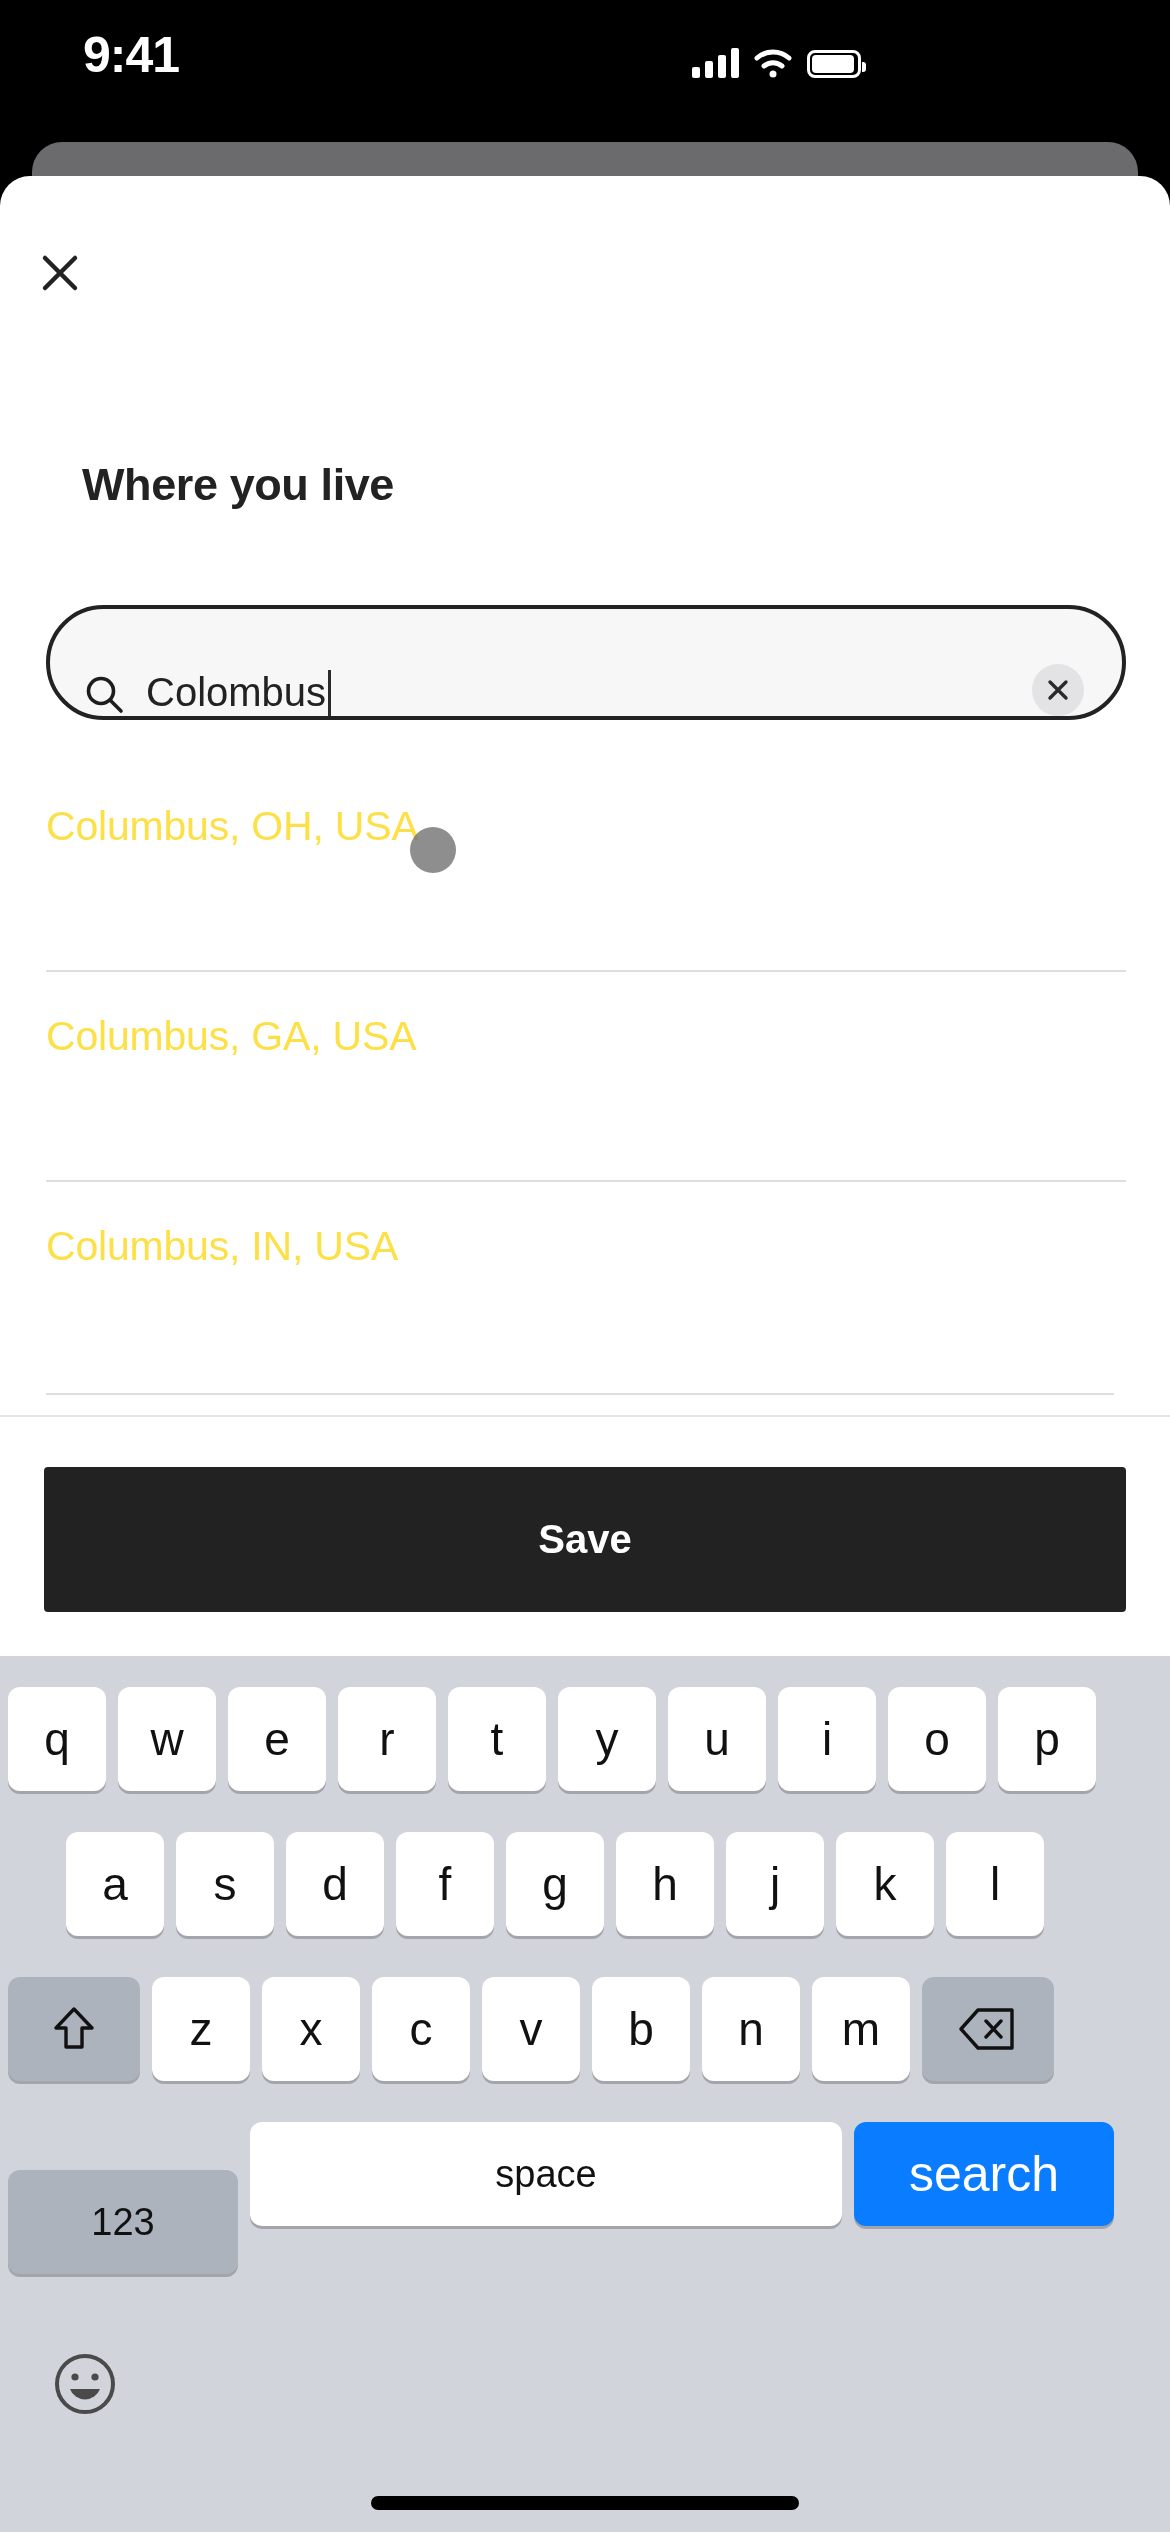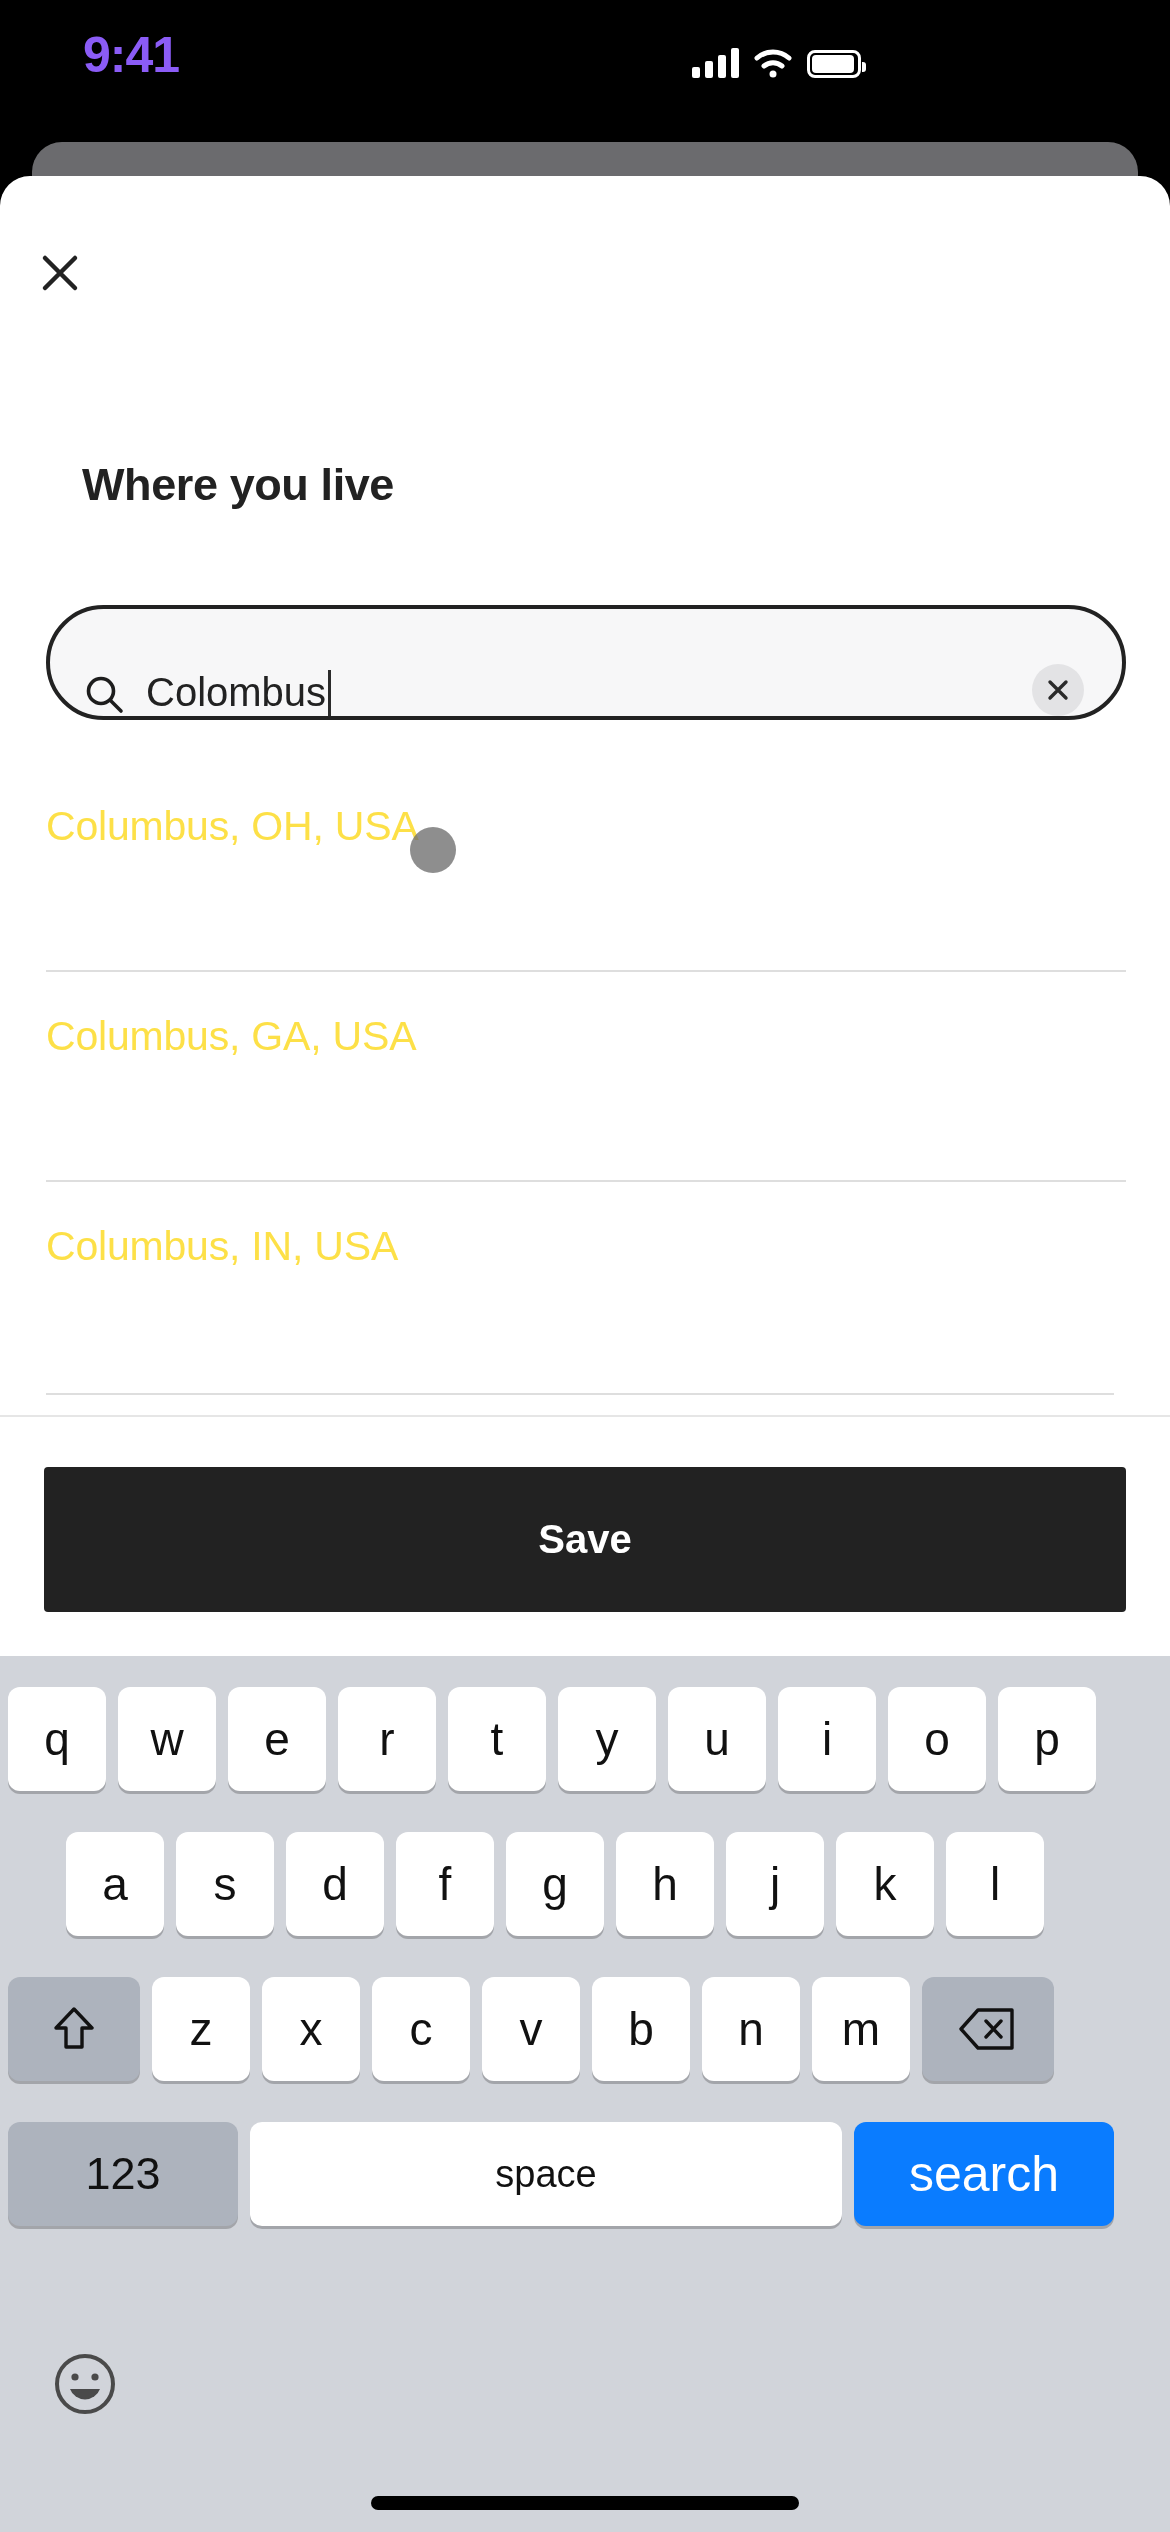--- a/index.html
+++ b/index.html
@@ -7,21 +7,21 @@
     width: 1170px; height: 2532px;
     background: #000;
     font-family: "Liberation Sans", "DejaVu Sans", sans-serif;
     overflow: hidden;
   }
   .phone { position: relative; width: 1170px; height: 2532px; background: #000; }
 
   
   .statusbar {
     position: absolute; top: 0; left: 0; width: 939px; height: 142px;
-    color: #8b5cf6;
+    color: #ffffff;
   }
   .status-time {
     position: absolute; left: 83px; top: 26px;
     font-size: 50px; font-weight: bold; letter-spacing: -1px;
   }
   .status-right {
     position: absolute; right: 78px; top: 40px;
     display: flex; align-items: flex-end; gap: 14px; height: 38px;
   }
   .sig { display: flex; align-items: flex-end; gap: 5px; height: 30px; }
@@ -124,21 +124,21 @@
   .kb-row.r2 { left: 66px; top: 176px; gap: 12px; }
   .kb-row.r3 { left: 8px;  top: 321px; gap: 12px; }
   .kb-row.r4 { left: 8px;  top: 466px; gap: 12px; }
 
   .key {
     width: 98px; height: 104px; background: #fff; border-radius: 12px;
     display: flex; align-items: center; justify-content: center;
     font-size: 46px; color: #111; box-shadow: 0 3px 0 rgba(0,0,0,0.22);
   }
   .key.fn { background: #adb3bd; width: 132px; }
-  .key.num { width: 230px; background: #adb3bd; font-size: 45px; }
+  .key.num { width: 230px; background: #adb3bd; font-size: 38px; margin-top: 48px; }
   .key.space { width: 592px; font-size: 38px; }
   .key.search { width: 260px; background: #0a7cff; color: #fff; font-size: 50px;
                 box-shadow: 0 3px 0 rgba(0,0,0,0.22); }
 
   .emoji-btn {
     position: absolute; left: 50px; top: 693px; width: 70px; height: 70px;
     display: flex; align-items: center; justify-content: center;
   }
   .home-indicator {
     position: absolute; left: 50%; transform: translateX(-50%);

